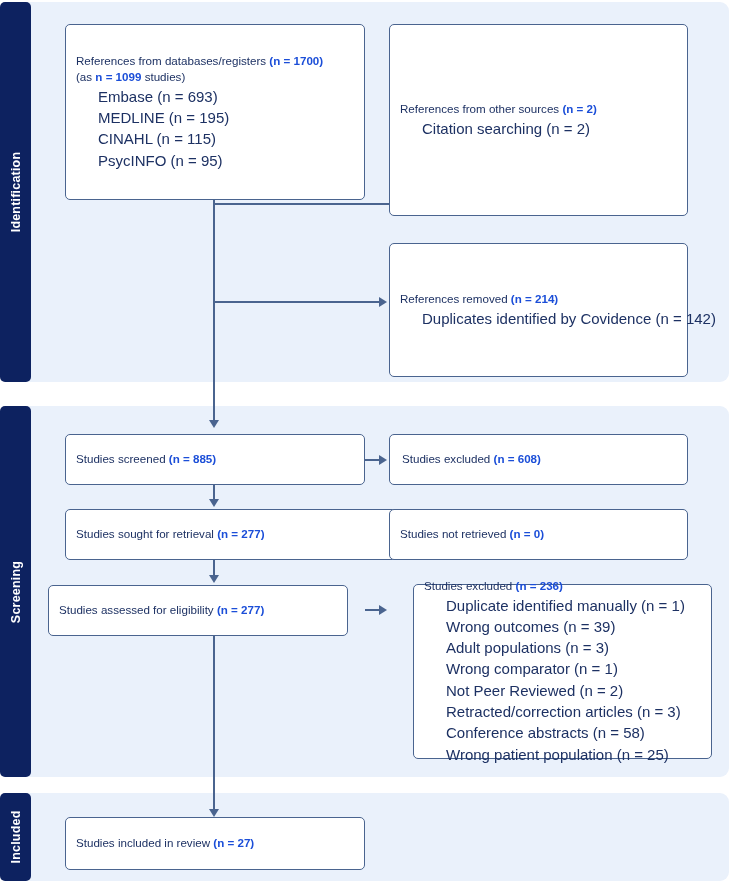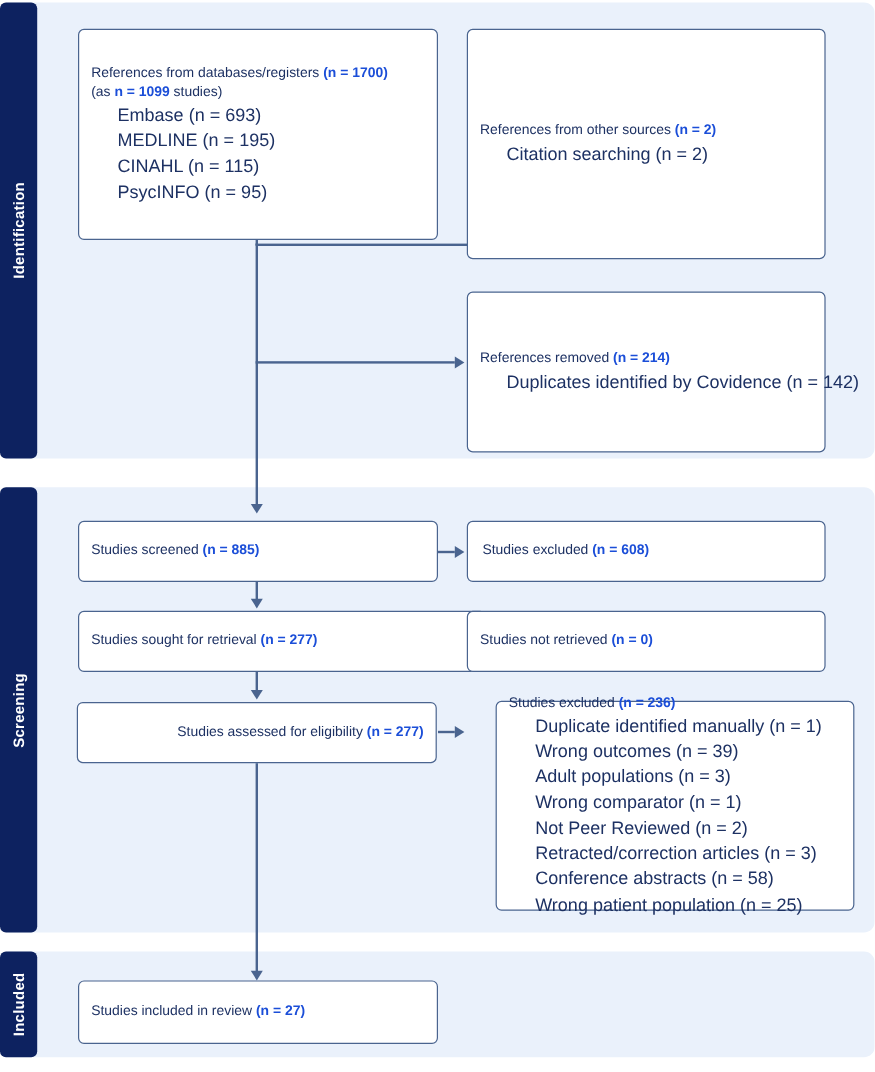--- a/index.html
+++ b/index.html
@@ -78,21 +78,21 @@
     font-size: 15px;
   }
 
   #box-databases       { left: 65px;  top: 24px;  width: 300px; height: 176px; }
   #box-other-sources   { left: 389px; top: 24px;  width: 299px; height: 192px; }
   #box-removed         { left: 389px; top: 243px; width: 299px; height: 134px; }
   #box-screened        { left: 65px;  top: 434px; width: 300px; height: 51px;  }
   #box-excluded-screen { left: 389px; top: 434px; width: 299px; height: 51px; padding-left: 12px;  }
   #box-sought          { left: 65px;  top: 509px; width: 340px; height: 51px;  }
   #box-not-retrieved   { left: 389px; top: 509px; width: 299px; height: 51px;  }
-  #box-eligibility     { left: 64px;  top: 585px; width: 300px; height: 51px; align-items: flex-end;  }
+  #box-eligibility     { left: 48px;  top: 585px; width: 300px; height: 51px;  }
   #box-excluded-elig   { left: 389px; top: 584px; width: 299px; height: 175px; margin-left: 24px; }
   #box-included        { left: 65px;  top: 817px; width: 300px; height: 53px;  }
 
   
   .conn {
     position: absolute;
     background: #4a648f;
   }
   .conn-v { width: 1.6px; }
   .conn-h { height: 1.6px; }

